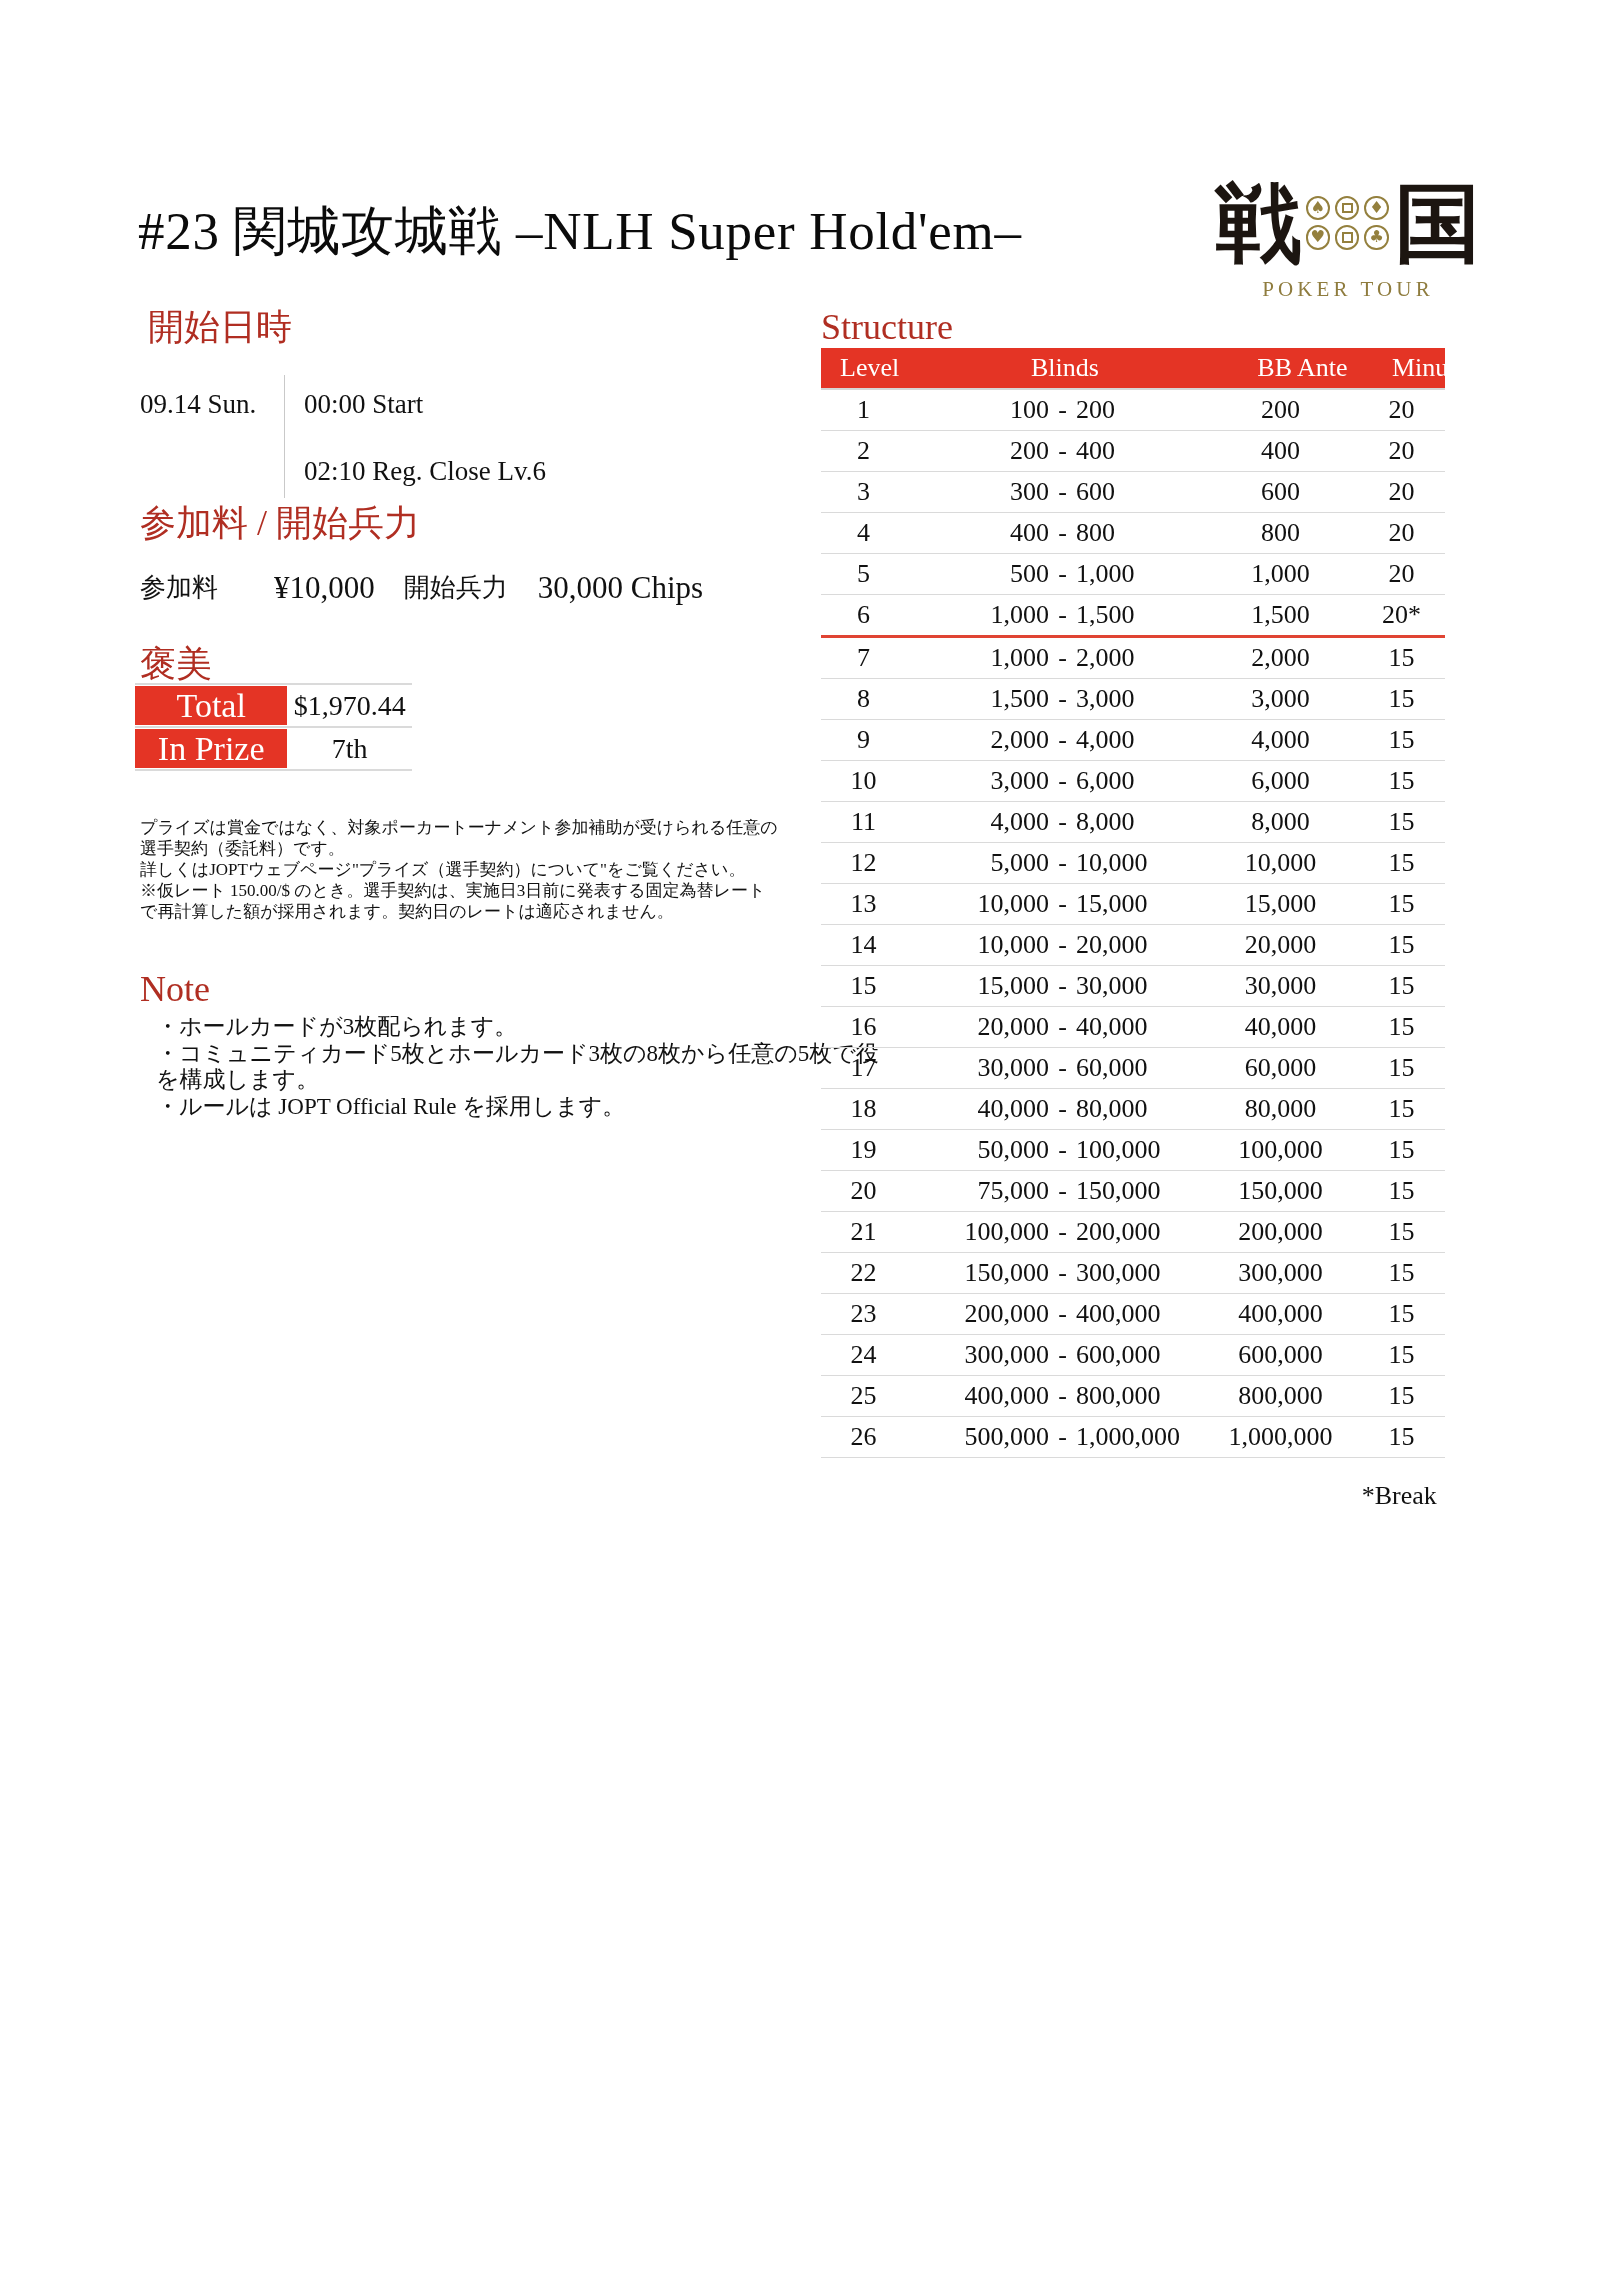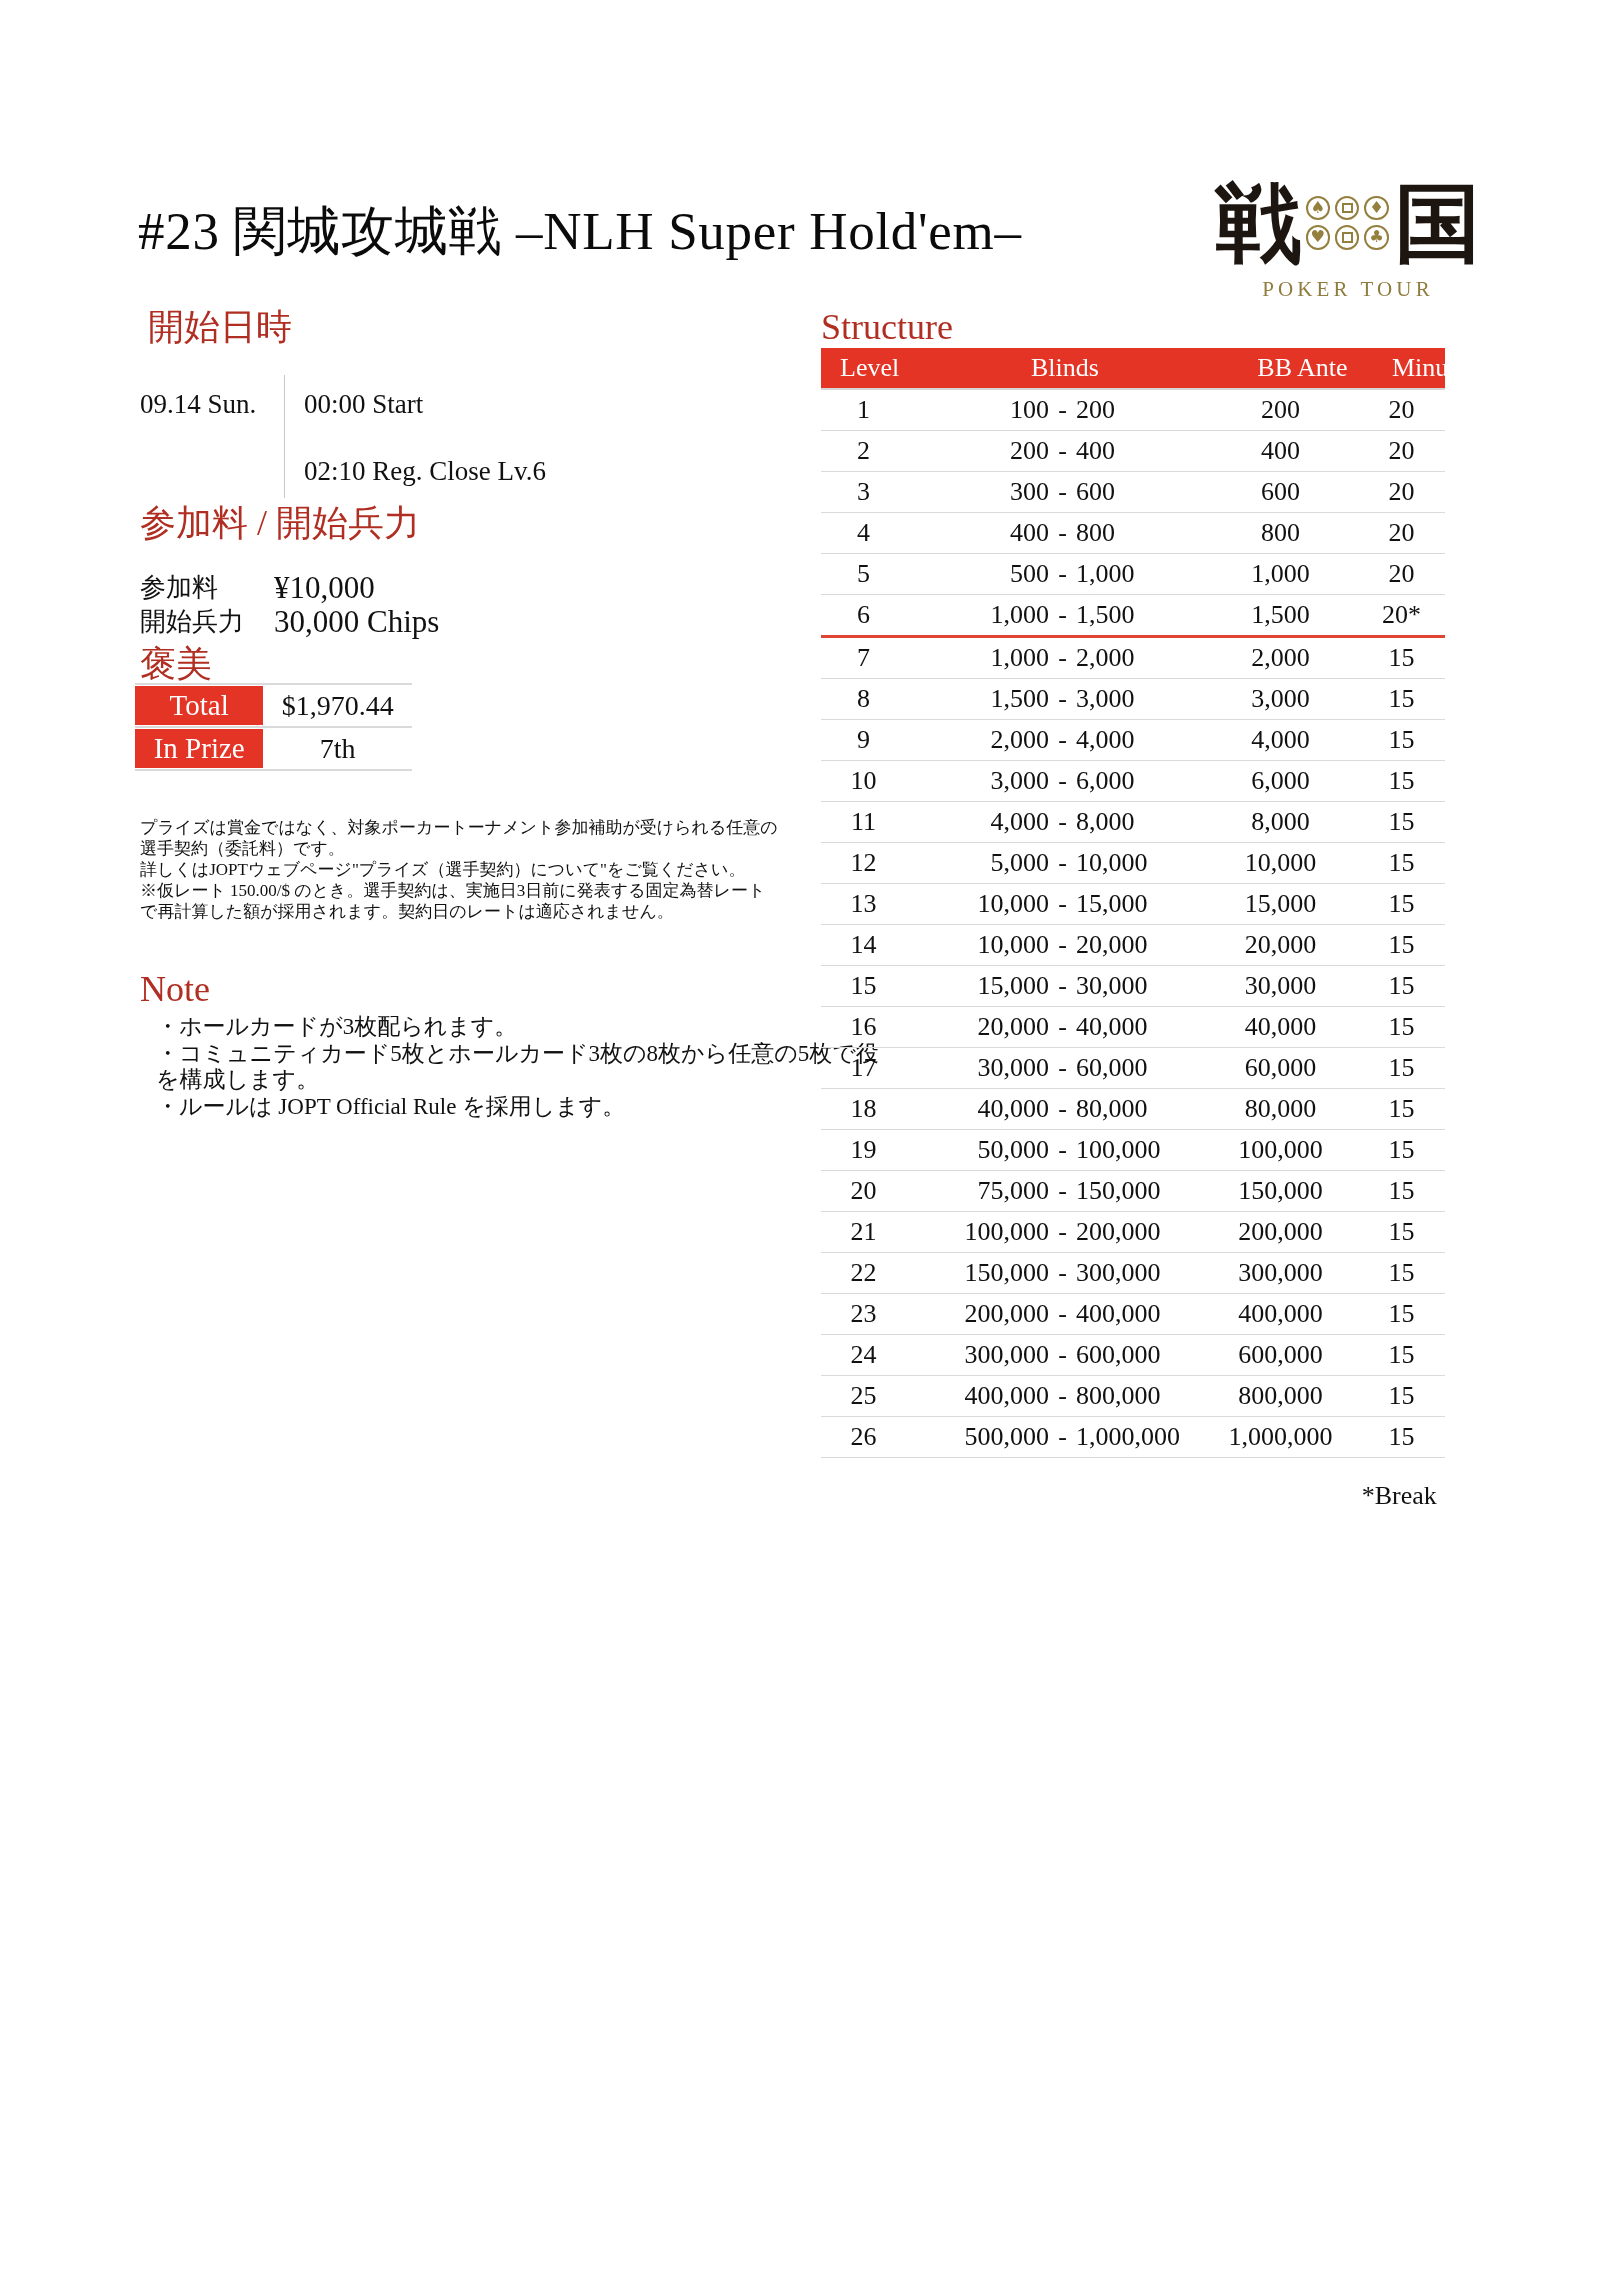--- a/index.html
+++ b/index.html
@@ -139,22 +139,22 @@
     white-space: nowrap;
   }
 
   
   .entry-heading { position: absolute; top: 196px; left: 0; }
   .kv-list {
     position: absolute;
     top: 264px;
     left: 0;
     display: flex;
-    flex-direction: column;
-    gap: 1px;
+    flex-direction: row;
+    gap: 29px;
   }
   .kv-row { display: flex; }
   .kv-label {
     width: 134px;
     font-size: 26px;
     line-height: 33px;
     white-space: nowrap;
   }
   .kv-value {
     font-size: 31px;
@@ -170,24 +170,24 @@
     left: -4.8px;
     width: 277px;
     border-top: 2px solid #dadada;
   }
   .prize-row {
     display: flex;
     height: 41px;
     border-bottom: 2px solid #dadada;
   }
   .prize-label {
-    width: 128px;
+    width: 152px;
     background: #e43425;
     color: #ffffff;
-    font-size: 29px;
+    font-size: 34px;
     display: flex;
     align-items: center;
     justify-content: center;
     margin: 1.4px 0;
   }
   .prize-value {
     flex: 1;
     font-size: 28px;
     display: flex;
     align-items: center;

